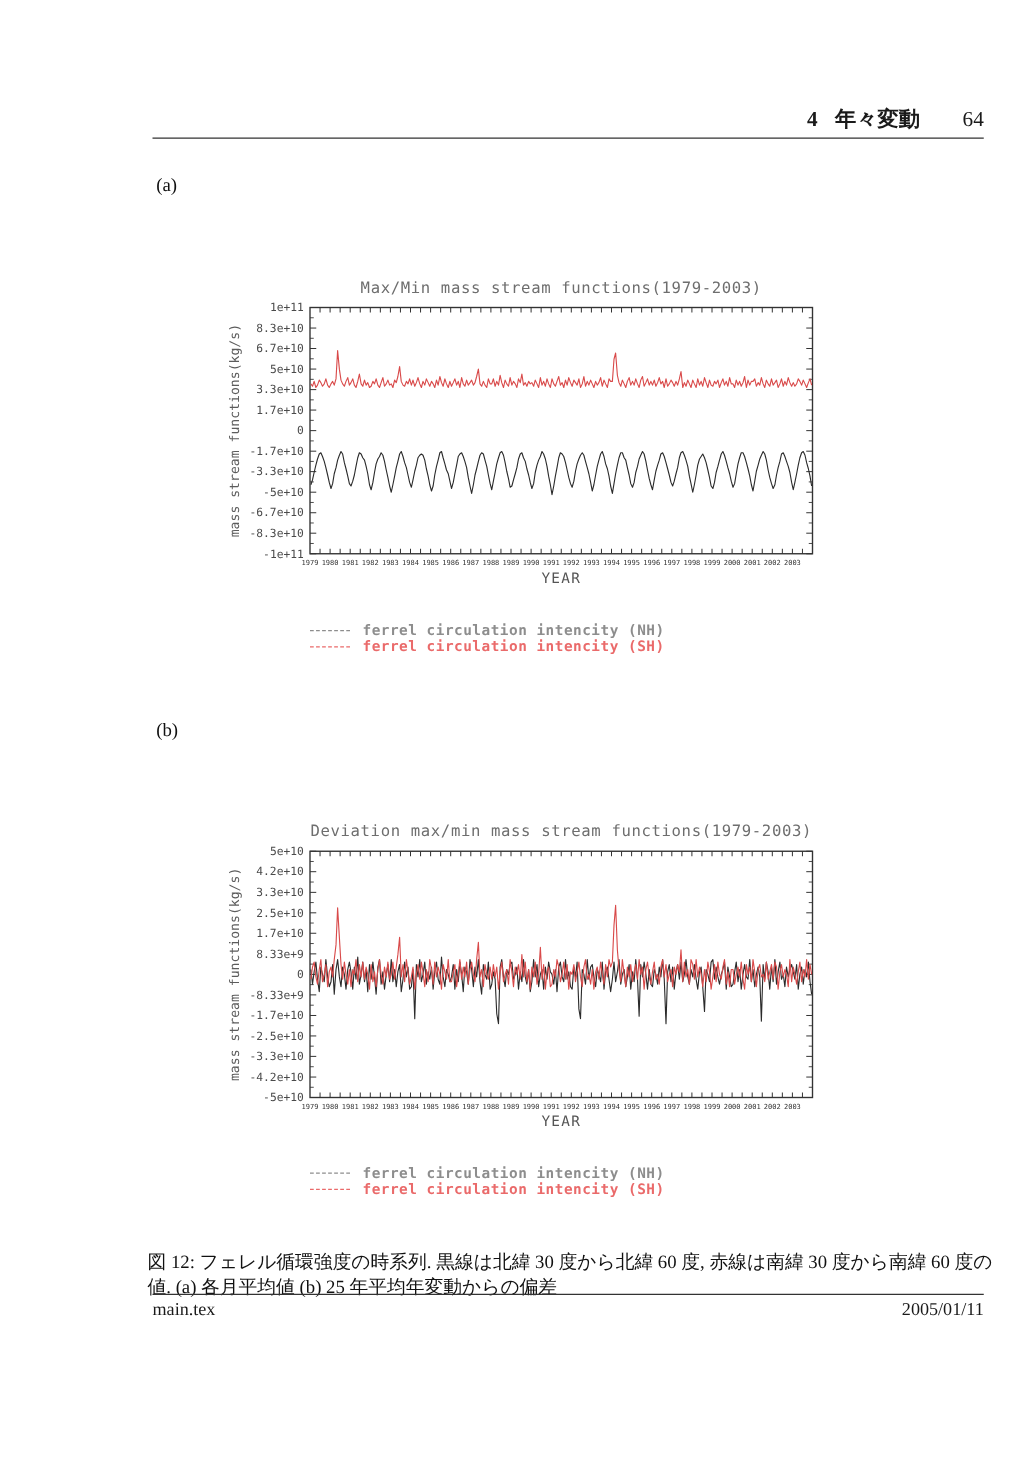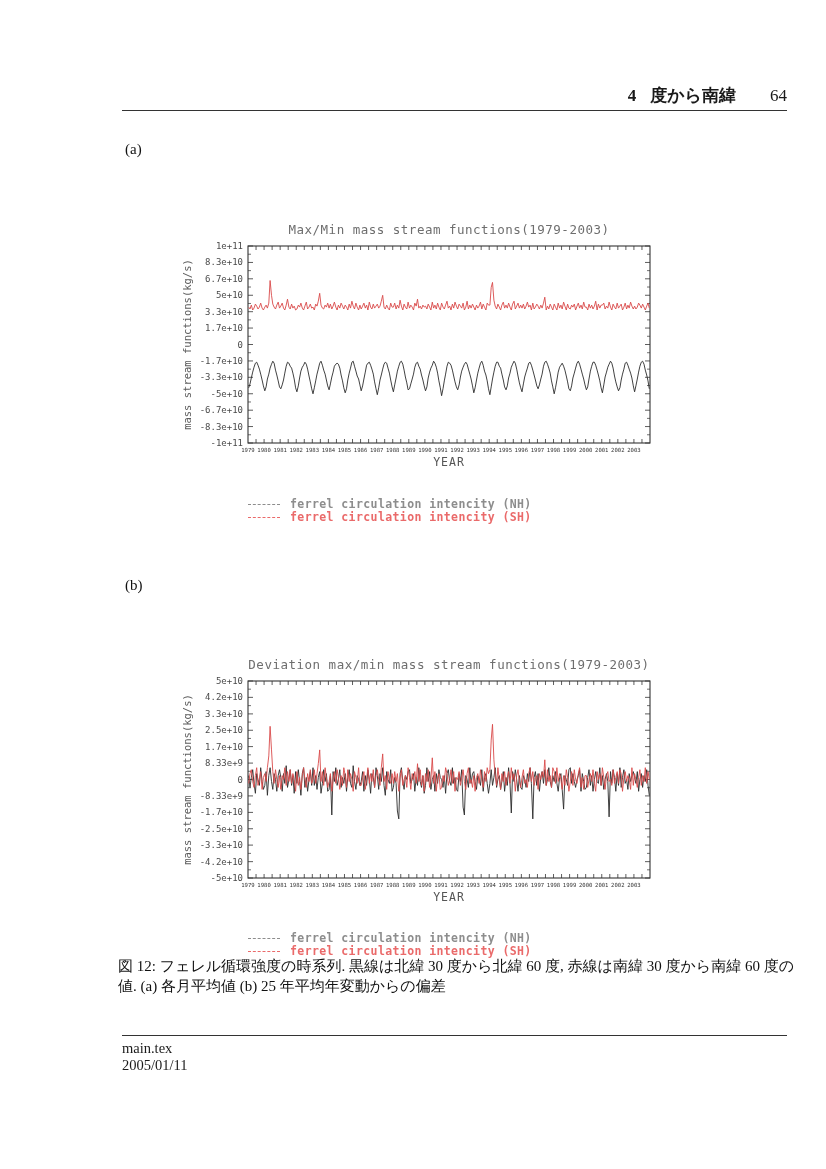--- a/index.html
+++ b/index.html
@@ -27,33 +27,33 @@
   .cx{font:5.6px "DejaVu Sans Mono",monospace;fill:#333;}
   .ct2{font:11.5px "DejaVu Sans Mono",monospace;fill:#555;letter-spacing:1px;}
   
   .legend{left:248px;font:11.5px "DejaVu Sans Mono",monospace;letter-spacing:0.4px;}
   .legend-a{top:498px;}
   .legend-b{top:932px;}
   .legend-row{height:13px;line-height:13px;white-space:nowrap;font-weight:bold;}
   .dash-sample{display:inline-block;width:32px;height:0;border-top:1.6px dashed #888;
                vertical-align:middle;margin-right:10px;}
   
-  .caption{left:118px;top:956px;width:676px;font-size:15px;line-height:20px;color:#111;
+  .caption{left:118px;top:1000px;width:676px;font-size:15px;line-height:20px;color:#111;
            text-align:justify;}
   
   .footer-text{left:122px;top:1040px;width:665px;display:flex;justify-content:space-between;
-               font-size:14.5px;flex-direction:column;}
+               font-size:14.5px;}
 </style>
 </head>
 <body>
 
 <div class="page">
 
   <div class="abs header-text">
-    <span class="sec-no">4</span><span class="sec-title">度から南緯</span><span>64</span>
+    <span class="sec-no">4</span><span class="sec-title">年々変動</span><span>64</span>
   </div>
   <div class="abs rule rule-top"></div>
 
   <div class="abs panel-label panel-a">(a)</div>
 
   <svg id="chartA" class="abs chart" viewBox="0 0 520 250">
       <text x="271" y="16" text-anchor="middle" class="ct">Max/Min mass stream functions(1979-2003)</text>
       <text x="13" y="126.5" text-anchor="middle" class="cy" transform="rotate(-90 13 126.5)">mass stream functions(kg/s)</text>
       <rect x="70" y="28" width="402" height="197" fill="none" stroke="#333333" stroke-width="1.1"></rect>
       <line x1="70" y1="28" x2="75" y2="28" stroke="#333333" stroke-width="0.8"></line>

